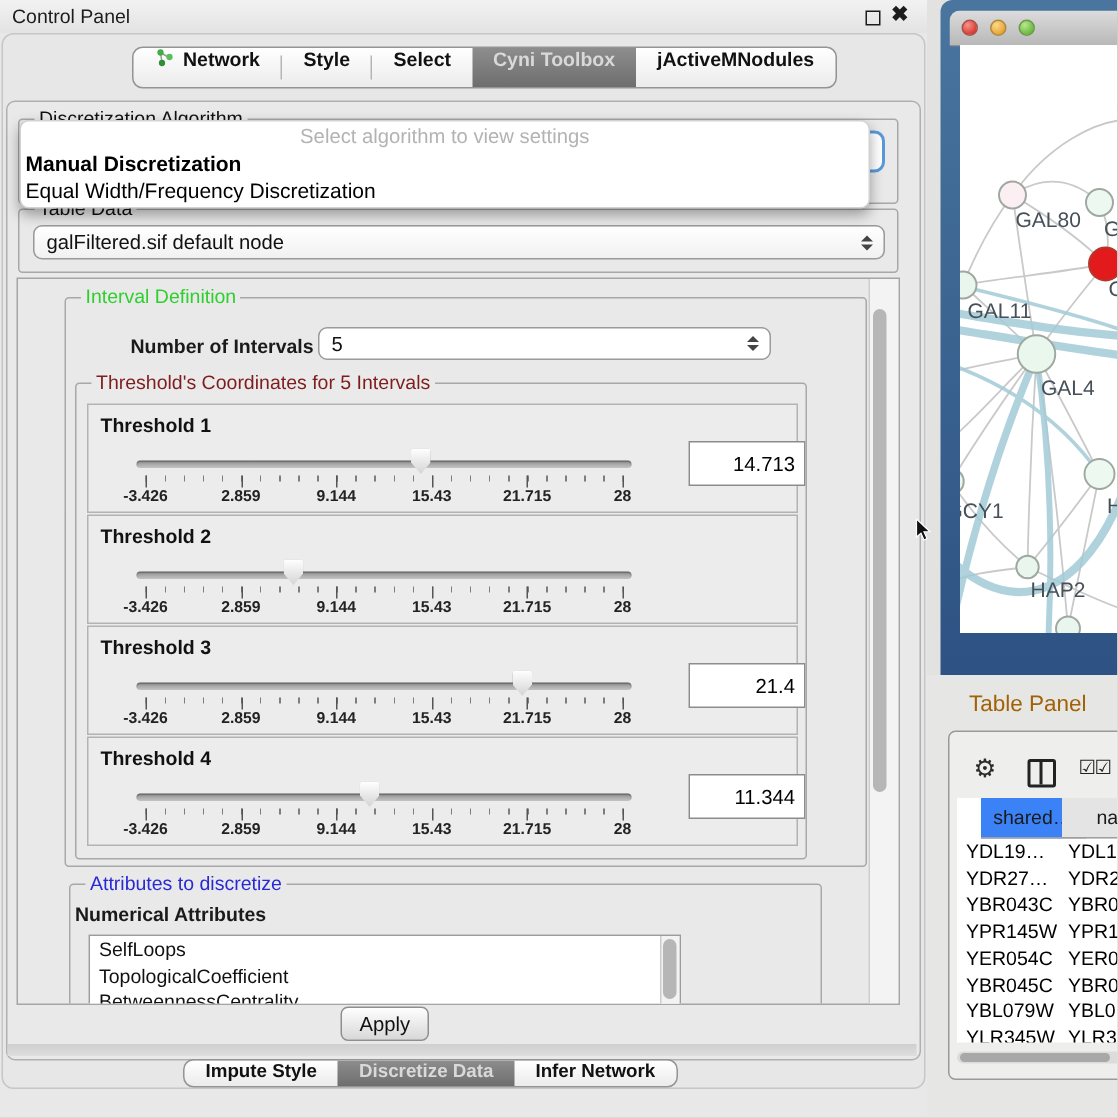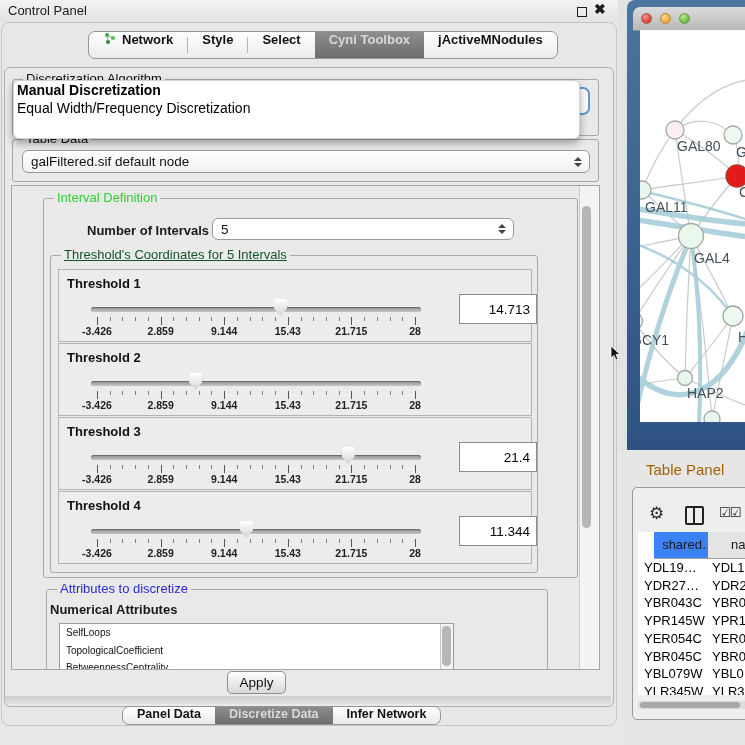--- a/index.html
+++ b/index.html
@@ -65,21 +65,21 @@
   .ticklabels span{position:absolute;transform:translateX(-50%);white-space:nowrap;}
   .thumb{position:absolute;top:29px;width:13px;height:17px;
          background:linear-gradient(#ffffff,#d4d4d4);
          clip-path:polygon(8% 0,92% 0,100% 12%,100% 55%,50% 100%,0 55%,0 12%);
          filter:drop-shadow(0 0 1px #777);}
   .valuebox{position:absolute;left:400px;top:24px;width:64px;height:28px;border:1px solid #8c8c8c;background:#fff;
             font-family:"Liberation Sans",sans-serif;font-size:13.5px;text-align:right;padding:0 6px;color:#000;}
 
   
   #attr-list{position:absolute;left:12px;top:33px;width:393px;height:46px;background:#fff;border:1px solid #9c9c9c;overflow:hidden;}
-  #attr-list .it{padding-left:6px;font-size:10px;line-height:17.5px;color:#111;white-space:nowrap;}
+  #attr-list .it{padding-left:6px;font-size:13px;line-height:17.5px;color:#111;white-space:nowrap;}
 
   .button{position:absolute;border:1px solid #8f8f8f;border-radius:5px;background:linear-gradient(#fefefe,#d8d8d8);
           font-size:13.5px;display:flex;align-items:center;justify-content:center;color:#111;}
 
   
   #right-bg{left:618px;top:0;width:127px;height:745px;background:#e2e2e0;}
   #net-window{left:627px;top:0;width:118px;height:450px;border-top-left-radius:8px;
               background:linear-gradient(#49759f,#2d5283);}
   #net-titlebar{left:633px;top:7px;width:112px;height:23px;border-top-left-radius:7px;
                 background:linear-gradient(#dcdcdc,#b8b8b8);border-bottom:1px solid #8f8f8f;}
@@ -155,40 +155,41 @@
   </div>
   <div class="combo" style="left:22px;top:150px;width:550px;height:21px;">
     <span>galFiltered.sif default node</span>
     <span class="stepper">
         <i class="up"></i>
         <i class="dn"></i>
       </span>
   </div>
 
   <div class="abs" id="algo-popup">
+    <div class="hint">Select algorithm to view settings</div>
     <div class="opt sel">Manual Discretization</div>
     <div class="opt">Equal Width/Frequency Discretization</div>
   </div>
 
   <div class="abs" id="scrollpanel">
 
     <div class="group" style="left:31px;top:12px;width:503px;height:378px;padding-left:30px;">
       <span class="gtitle" style="color:#2fcf2f;">Interval Definition</span>
 
       <span style="position:absolute;left:43px;top:24px;font-size:13px;font-weight:bold;">Number of Intervals</span>
       <div class="combo" style="left:168px;top:19px;width:284px;height:20px;background:#fff;">
         <span>5</span>
         <span class="stepper">
             <i class="up"></i>
             <i class="dn"></i>
           </span>
       </div>
 
       <div class="group" style="left:6px;top:56px;width:486px;height:316px;background:#eaeaea;">
-        <span class="gtitle" style="color:#14532d;background:#eaeaea;text-decoration:underline;">Threshold's Coordinates for 5 Intervals</span>
+        <span class="gtitle" style="color:#7f1d1d;background:#eaeaea;">Threshold's Coordinates for 5 Intervals</span>
 
         <div class="tpanel" style="top:13px;">
           <span class="tl">Threshold 1</span>
           <div class="track"></div>
           <div class="ticks-minor"></div>
           <div class="ticks-major">
               <i style="left:0"></i>
               <i style="left:20%"></i>
               <i style="left:40%"></i>
               <i style="left:60%"></i>
@@ -294,21 +295,21 @@
 
     <div class="vtrack" style="left:567px;top:0;width:19px;height:483px;"></div>
     <div class="vthumb" style="left:570px;top:20px;width:9px;height:322px;"></div>
   </div>
 
   <div class="abs" style="left:5px;top:696px;width:606px;height:8px;background:linear-gradient(#cfcfcf,#dedede);"></div>
   <div class="button" style="left:227px;top:671px;width:57px;height:21px;">Apply</div>
 
   <div class="abs tabbar" id="bottom-tabs">
     <div class="seg">
-        <span>Panel Data</span>
+        <span>Impute Style</span>
       </div>
     <div class="seg dark">
         <span>Discretize Data</span>
       </div>
     <div class="seg">
         <span>Infer Network</span>
       </div>
   </div>
 
   <div class="abs" id="right-bg"></div>

